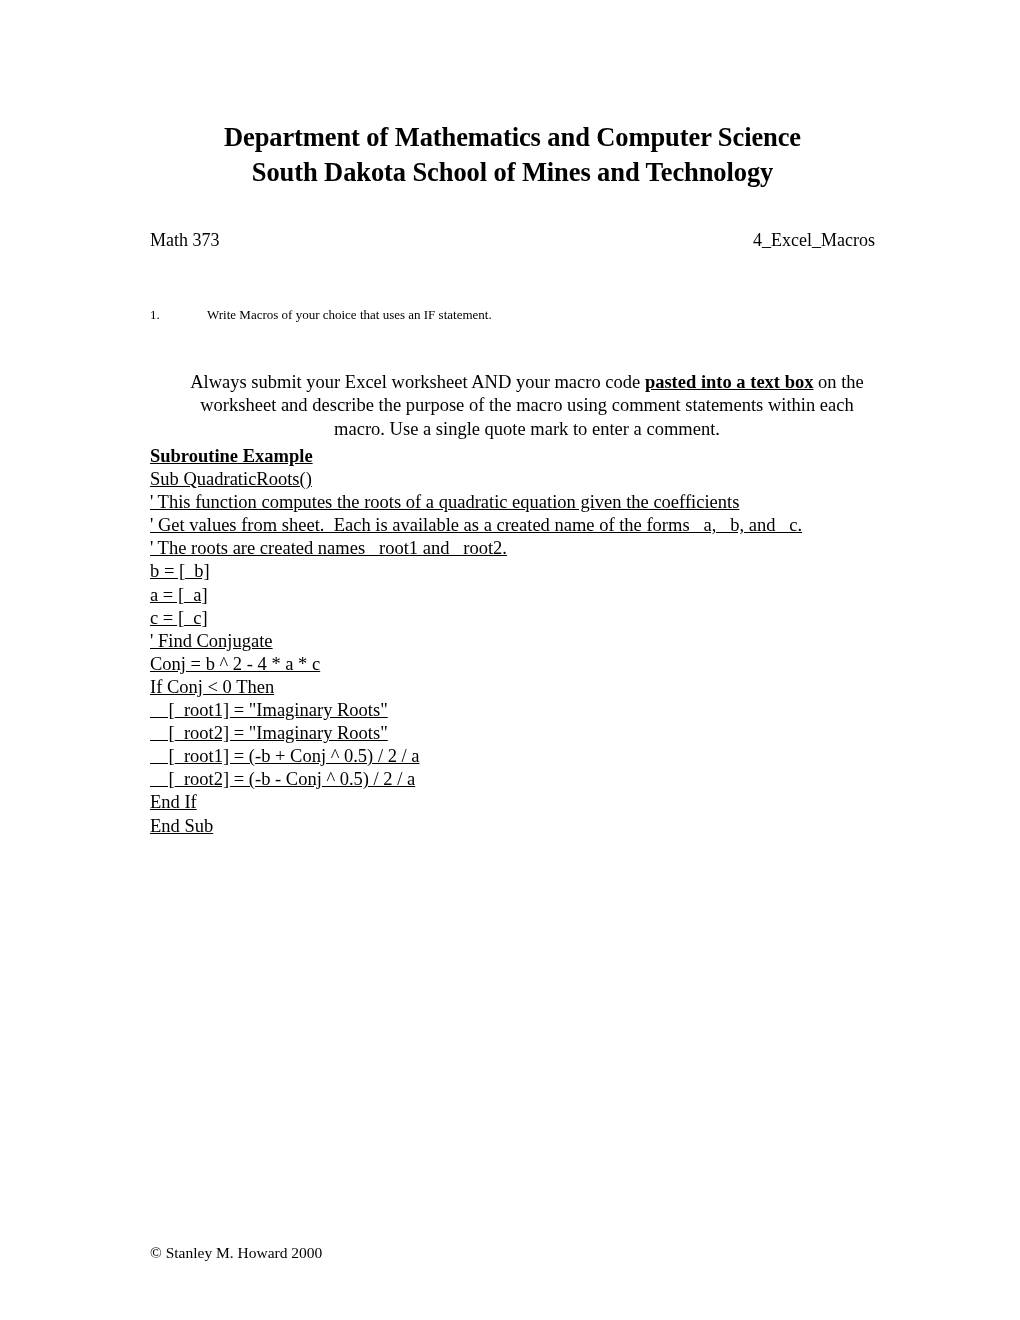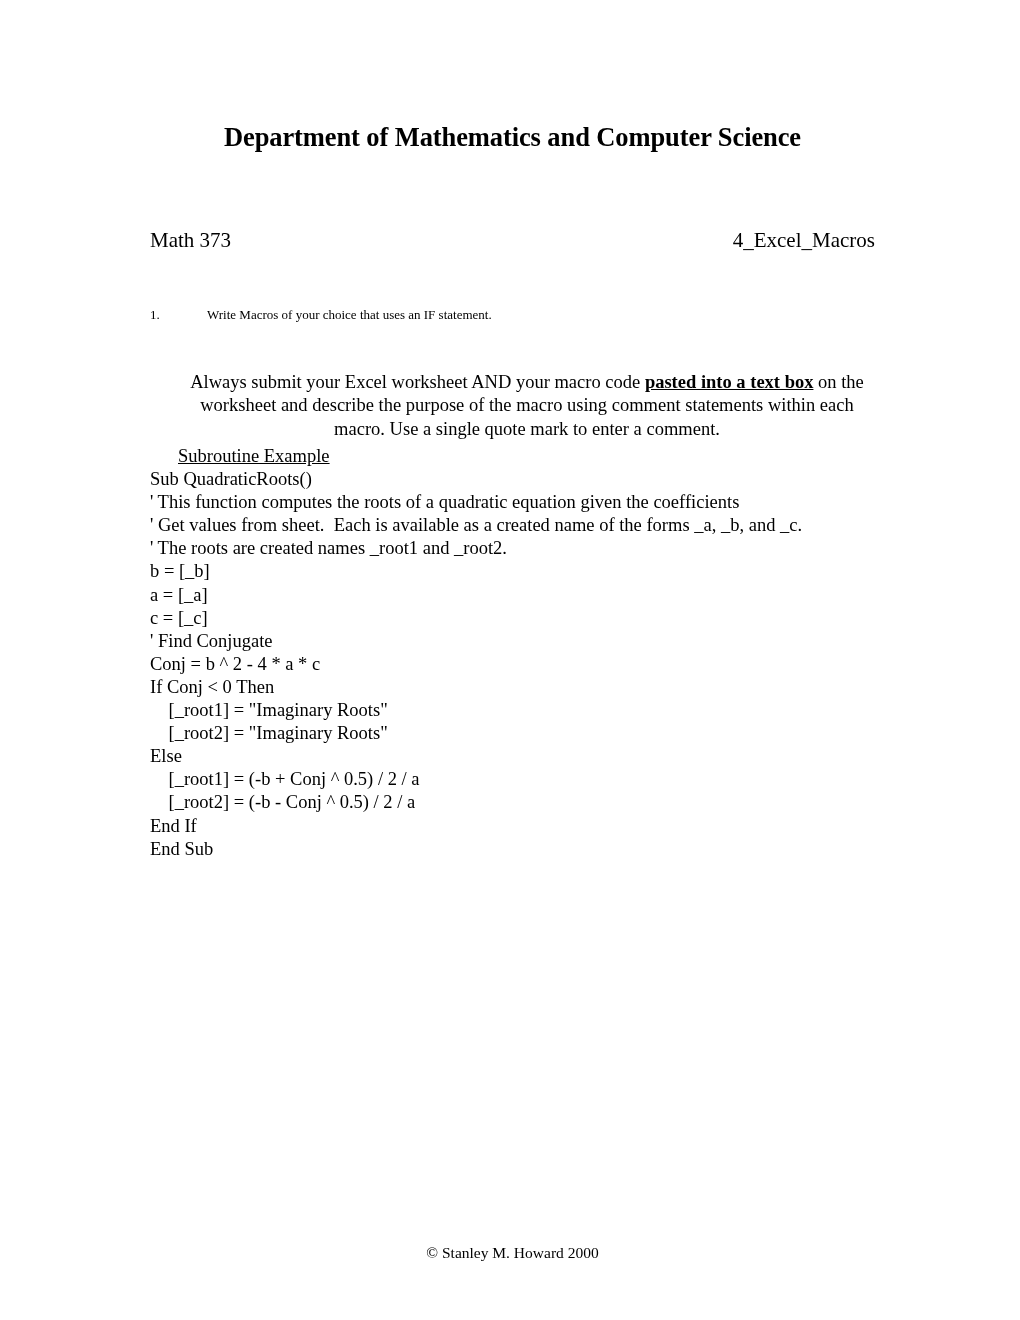--- a/index.html
+++ b/index.html
@@ -39,21 +39,21 @@
   }
   
   .course-row {
     position: absolute;
     left: 150px;
     top: 229px;
     width: 725px;
     display: flex;
     justify-content: space-between;
     align-items: center;
-    font-size: 21px;
+    font-size: 18px;
     line-height: 22px;
   }
   .course-row span { white-space: nowrap; }
   
   .task-item {
     position: absolute;
     left: 150px;
     top: 303px;
     width: 730px;
     font-size: 13px;
@@ -82,44 +82,45 @@
   .code-block {
     position: absolute;
     left: 150px;
     top: 445px;
     width: 760px;
     font-size: 18.5px;
     line-height: 23.1px;
   }
   .code-line {
     white-space: pre;
+    text-decoration: underline;
   }
   .code-line.heading {
-    font-weight: normal;
+    font-weight: bold;
     text-decoration: underline;
-    margin-left: 28px;
   }
   
   .footer {
     position: absolute;
     left: 150px;
     top: 1243px;
     width: 725px;
-    text-align: center;
+    text-align: left;
     font-size: 15.5px;
     line-height: 20px;
   }
 </style>
 </head>
 <body>
 
 <div class="page">
 
   <div class="doc-title">
     <span class="title-line">Department of Mathematics and Computer Science</span>
+    <span class="title-line">South Dakota School of Mines and Technology</span>
   </div>
 
   <div class="course-row">
     <span>Math 373</span>
     <span>4_Excel_Macros</span>
   </div>
 
   <div class="task-item">
     <span class="task-number">1.</span><span>Write Macros of your choice that uses an IF statement.</span>
   </div>
@@ -134,21 +135,20 @@
         <div class="code-line">' Get values from sheet.  Each is available as a created name of the forms _a, _b, and _c.</div>
         <div class="code-line">' The roots are created names _root1 and _root2.</div>
         <div class="code-line">b = [_b]</div>
         <div class="code-line">a = [_a]</div>
         <div class="code-line">c = [_c]</div>
         <div class="code-line">' Find Conjugate</div>
         <div class="code-line">Conj = b ^ 2 - 4 * a * c</div>
         <div class="code-line">If Conj &lt; 0 Then</div>
         <div class="code-line">    [_root1] = "Imaginary Roots"</div>
         <div class="code-line">    [_root2] = "Imaginary Roots"</div>
-        <div class="code-line">Else</div>
         <div class="code-line">    [_root1] = (-b + Conj ^ 0.5) / 2 / a</div>
         <div class="code-line">    [_root2] = (-b - Conj ^ 0.5) / 2 / a</div>
         <div class="code-line">End If</div>
         <div class="code-line">End Sub</div>
       </div>
   </div>
 
   <div class="footer">© Stanley M. Howard 2000</div>
 
 </div>

